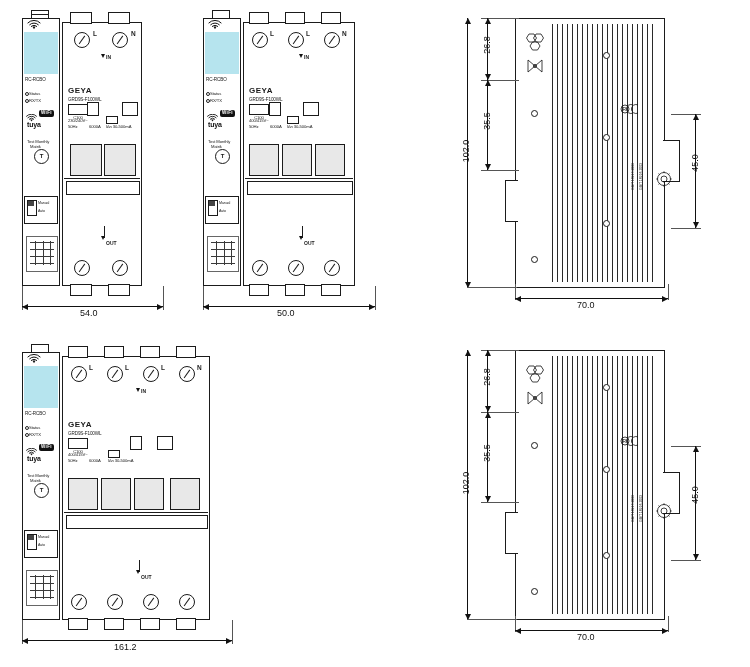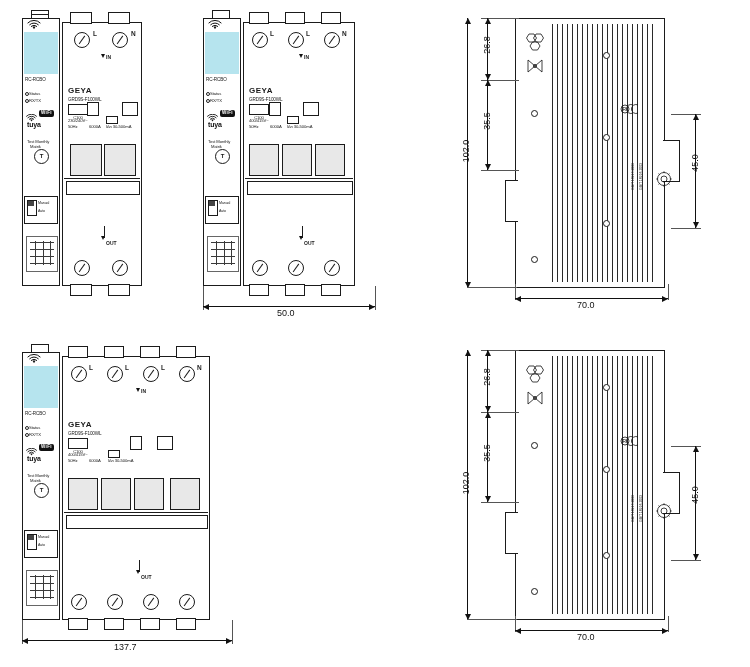--- a/index.html
+++ b/index.html
@@ -170,20 +170,28 @@
     <div class="arrow-d" style="left:79px;top:228px;"></div>
     <div class="abs lbl-in" style="left:84px;top:232px;">OUT</div>
     <div class="thin" style="left:81.5px;top:218px;width:1px;height:12px;"></div>
 
     <div class="screw" style="left:52px;top:252px;width:14px;height:14px;"></div>
     <div class="screw" style="left:90px;top:252px;width:14px;height:14px;"></div>
     <div class="unit-body" style="left:48px;top:276px;width:22px;height:12px;"></div>
     <div class="unit-body" style="left:86px;top:276px;width:22px;height:12px;"></div>
   </div>
 
+  <div class="abs" style="left:22px;top:300px;width:162px;height:20px;">
+    <div class="ext-line" style="left:0px;top:-14px;width:0.7px;height:24px;"></div>
+    <div class="ext-line" style="left:141px;top:-14px;width:0.7px;height:24px;"></div>
+    <div class="dim-line" style="left:0px;top:6px;width:141px;height:0.8px;"></div>
+    <div class="arrowL" style="left:0px;top:3.5px;"></div>
+    <div class="arrowR" style="left:135px;top:3.5px;"></div>
+    <div class="dim-label abs" style="left:58px;top:8px;">54.0</div>
+  </div>
 
   <div class="abs" style="left:203px;top:8px;width:190px;height:290px;">
 
     <div class="unit-body" style="left:0px;top:10px;width:38px;height:268px;"></div>
     <div class="unit-body" style="left:9px;top:2px;width:18px;height:9px;"></div>
     <div class="abs cyan" style="left:2px;top:24px;width:34px;height:42px;"></div>
     <svg class="abs" style="left:4px;top:12px;" width="16" height="11" viewBox="0 0 16 11">
       <path d="M8 9.2 L9.6 6.6 L6.4 6.6 Z" fill="#111"></path>
       <path d="M3.4 5.0 A6.5 6.5 0 0 1 12.6 5.0" stroke="#111" stroke-width="1" fill="none"></path>
       <path d="M5.0 6.7 A4.2 4.2 0 0 1 11.0 6.7" stroke="#111" stroke-width="1" fill="none"></path>
@@ -374,21 +382,21 @@
     <div class="unit-body" style="left:118px;top:276px;width:20px;height:12px;"></div>
     <div class="unit-body" style="left:154px;top:276px;width:20px;height:12px;"></div>
   </div>
 
   <div class="abs" style="left:22px;top:634px;width:260px;height:20px;">
     <div class="ext-line" style="left:0px;top:-14px;width:0.7px;height:24px;"></div>
     <div class="ext-line" style="left:210px;top:-14px;width:0.7px;height:24px;"></div>
     <div class="dim-line" style="left:0px;top:6px;width:210px;height:0.8px;"></div>
     <div class="arrowL" style="left:0px;top:3.5px;"></div>
     <div class="arrowR" style="left:204px;top:3.5px;"></div>
-    <div class="dim-label abs" style="left:92px;top:8px;">137.7</div>
+    <div class="dim-label abs" style="left:92px;top:8px;">161.2</div>
   </div>
 
   <div class="side-view" style="left:455px;top:10px;width:285px;height:300px;">
 
     <div class="sv-outline" style="left:60px;top:8px;width:150px;height:270px;"></div>
 
     <div class="abs" style="left:50px;top:170px;width:12px;height:40px;border:1.2px solid #1b1b1b;border-right:none;background:#fff;"></div>
 
     <div class="abs" style="left:208px;top:130px;width:16px;height:40px;border:1.2px solid #1b1b1b;border-left:none;background:#fff;"></div>
 

